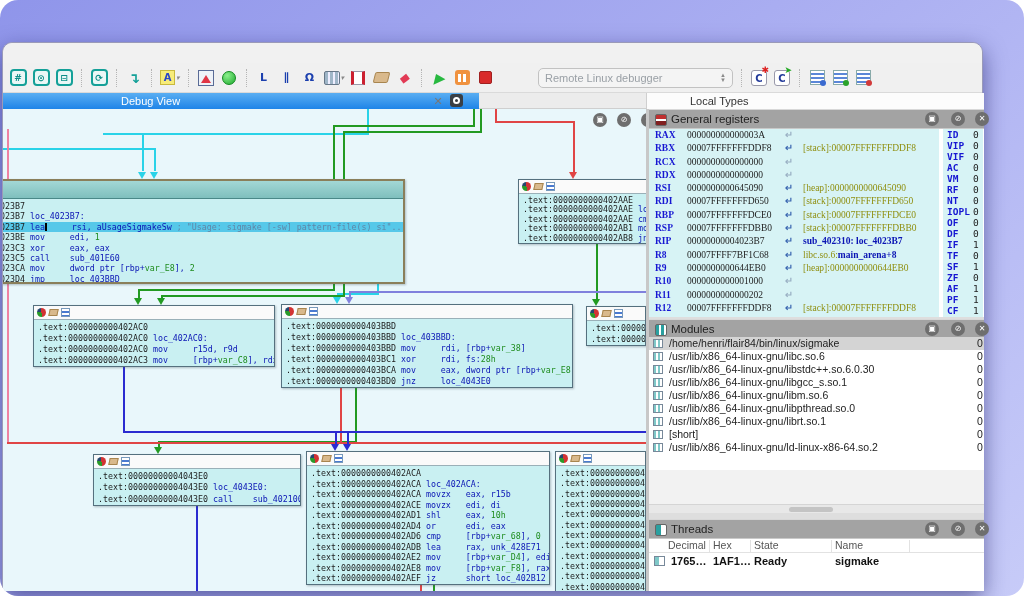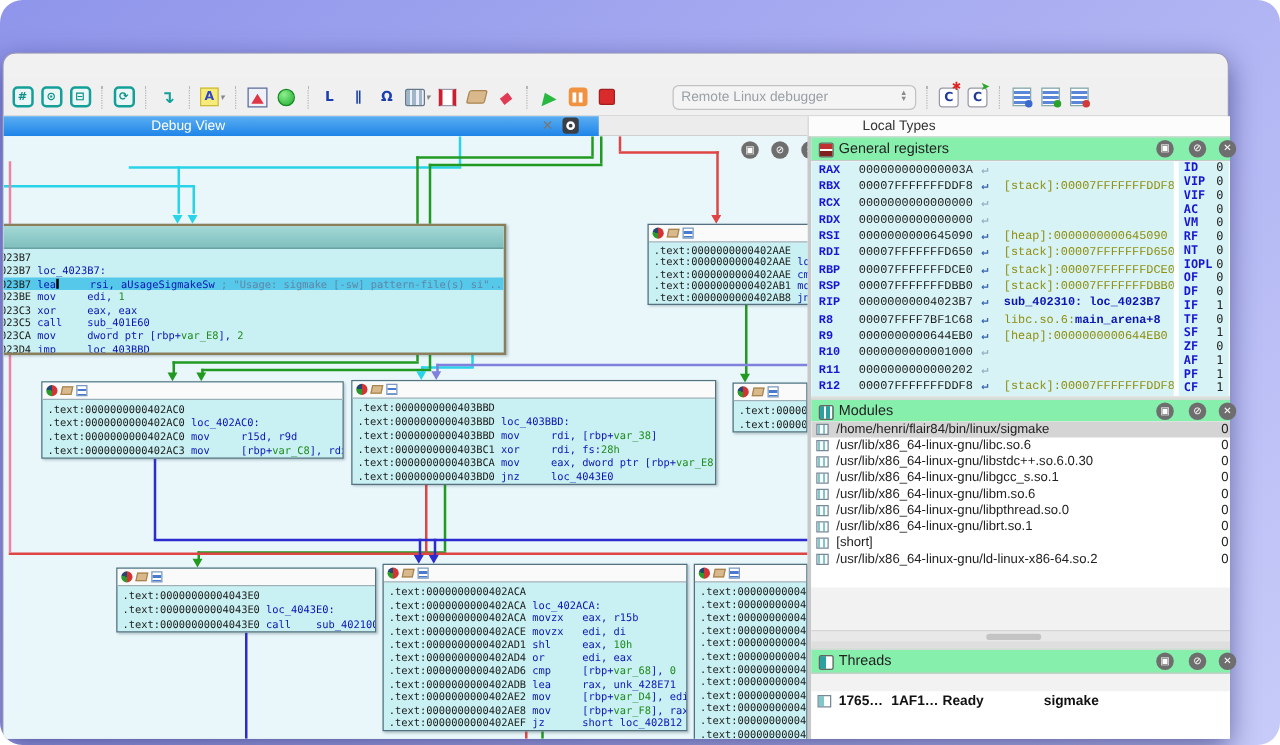--- a/index.html
+++ b/index.html
@@ -72,31 +72,31 @@
   .nc{width:9px;height:9px;background:#fff;border:1px solid #7799bb;
     background-image:linear-gradient(#fff 0 2px,#4a7ad0 2px 4px,#fff 4px 6px,#4a7ad0 6px 8px)}
   .nbody{padding:2px 0 0 4px;font-family:"DejaVu Sans Mono",monospace;font-size:8.3px;white-space:pre}
   .ln{white-space:pre}
   .ln.hl{background:#56c8e9;margin-left:-4px;padding-left:4px}
   .t-a{color:#1c1c1c}.t-n{color:#0a14b4}.t-g{color:#1e8c1e}.t-c{color:#5f86a8}
   .t-cur{display:inline-block;width:2px;height:8px;background:#000;vertical-align:-1px}
   .dbtn{position:absolute;z-index:3;width:14px;height:14px;border-radius:50%;background:#6e6e6e;color:#fff;
     font-size:8px;line-height:14px;text-align:center}
   
-  .panel-title{position:absolute;left:0;width:335px;height:20px;background:#86efac;border-bottom:1px solid #c9c9c9;
+  .panel-title{position:absolute;left:0;width:335px;height:20px;background:#a3a3a3;border-bottom:1px solid #c9c9c9;
     border-top:1px solid #d8d8d8}
   .panel-title .pt{position:absolute;left:22px;top:3px;font-size:11.5px;color:#222}
   .pticon{position:absolute;left:6px;top:4px;width:12px;height:12px;border:1px solid #666;border-radius:2px}
   .pticon.regs{background:linear-gradient(#c03030 0 4px,#fff 4px 6px,#802020 6px 12px)}
   .pticon.mods{background:repeating-linear-gradient(90deg,#2aa0a0 0 3px,#fff 3px 5px)}
   .pticon.thrd{background:linear-gradient(90deg,#2aa0a0 0 5px,#fff 5px 12px)}
   .regcontent{position:absolute;left:0;top:20px;width:335px;height:188px;background:#fff;overflow:hidden}
   .regmain{position:absolute;left:0;top:0;width:290px;height:188px;background:#d7f3f5;overflow:hidden}
   .regflags{position:absolute;left:294px;top:0;width:40px;height:188px;background:#d7f3f5;overflow:hidden}
-  .rrow{position:relative;height:13.3px;font-family:Liberation Mono, monospace;font-size:9.5px;line-height:13.3px;white-space:pre}
+  .rrow{position:relative;height:13.3px;font-family:Liberation Serif, serif;font-size:9.5px;line-height:13.3px;white-space:pre}
   .rname{position:absolute;left:6px;color:#1616d2;font-weight:bold}
   .rval{position:absolute;left:38px;color:#222}
   .rret{position:absolute;left:136px;font-weight:bold}
   .rtag{position:absolute;left:154px}
   .t-o{color:#8f8f10}.t-n2{color:#0a14b4;font-weight:bold}
   .frow{height:11px;font-family:"DejaVu Sans Mono",monospace;font-size:9.5px;line-height:11px;position:relative}
   .fname{position:absolute;left:4px;color:#1616d2;font-weight:bold}
   .fval{position:absolute;left:30px;color:#222}
   .modheader{position:absolute;left:0;top:230px;width:335px;height:14px;background:#fbfbfb;border-bottom:1px solid #ddd;
     font-size:10.5px;color:#555}
@@ -502,20 +502,30 @@
             </div>
           </div>
         <div class="modstrip">
             <i></i>
           </div>
         <div class="hsplit" style="top:404px;height:6px"></div>
         <div class="panel-title" style="top:410px">
           <i class="pticon thrd"></i>
           <span class="pt">Threads</span>
         </div>
+        <div class="thheader" id="thheader">
+            <span style="left: 19px;">Decimal</span>
+            <span style="left: 64px;">Hex</span>
+            <span style="left: 105px;">State</span>
+            <span style="left: 186px;">Name</span>
+            <i style="left: 60px;"></i>
+            <i style="left: 101px;"></i>
+            <i style="left: 182px;"></i>
+            <i style="left: 260px;"></i>
+          </div>
         <div class="throwrap" id="throws">
             <div class="throw">
               <i class="ticon2"></i>
               <span class="tcell" style="left: 22px;">1765…</span>
               <span class="tcell" style="left: 64px;">1AF1…</span>
               <span class="tcell" style="left: 105px;">Ready</span>
               <span class="tcell" style="left: 186px;">sigmake</span>
             </div>
           </div>
       <div class="dbtn" style="left: 276px; top: 3px;">▣</div>

